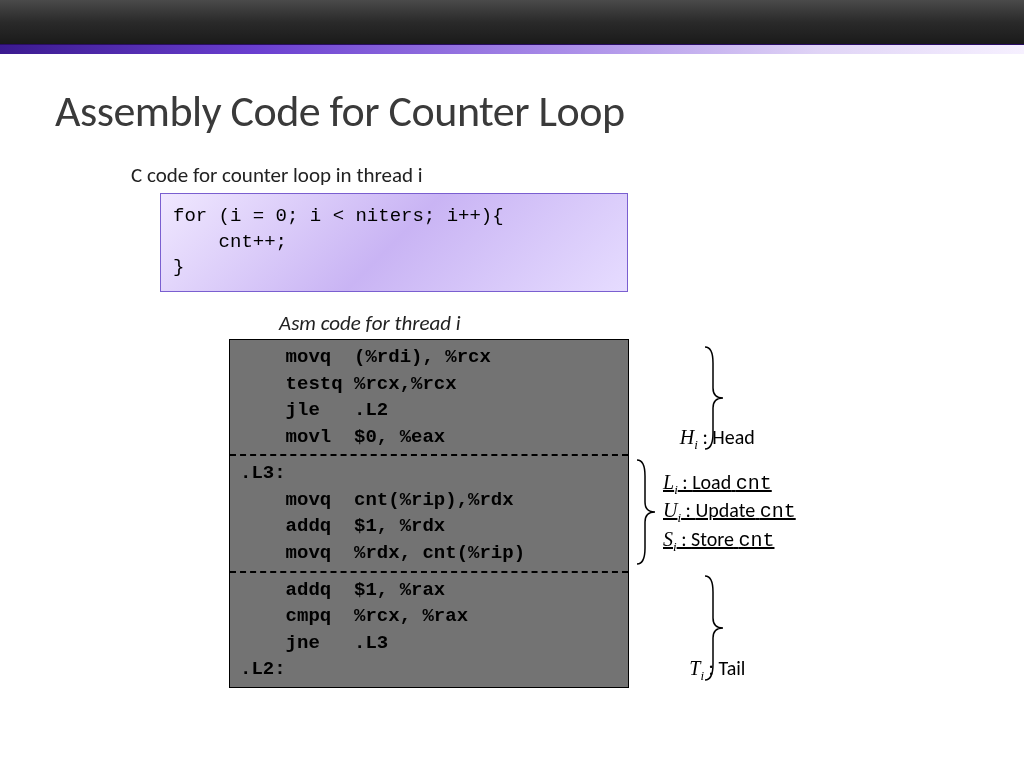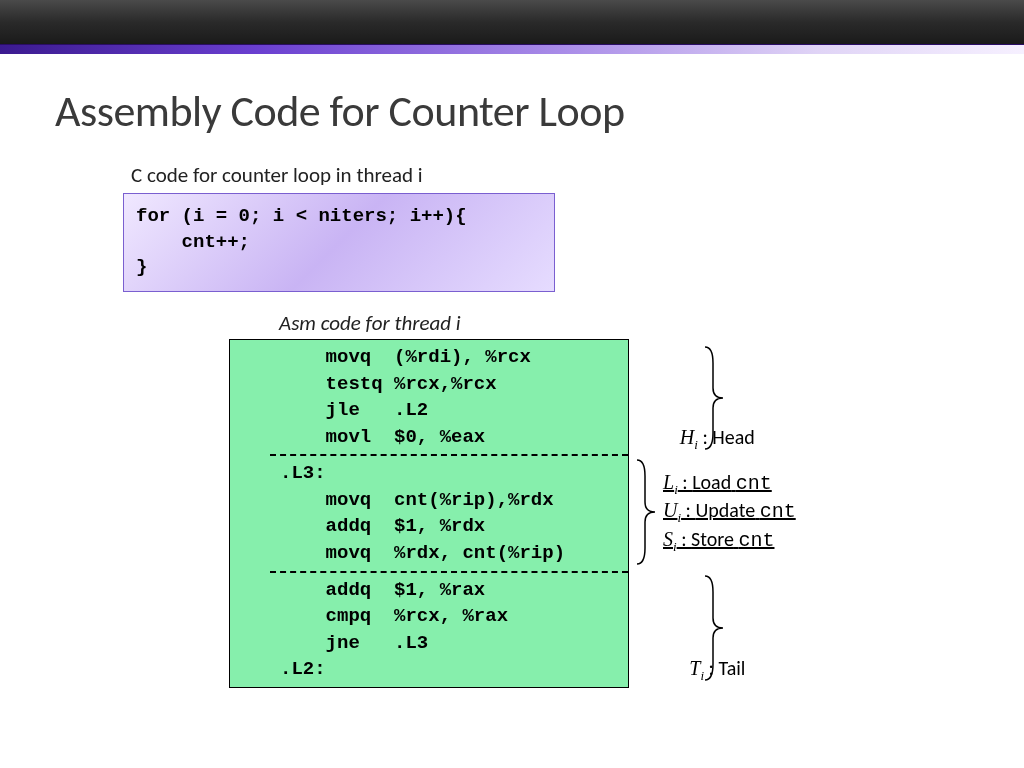--- a/index.html
+++ b/index.html
@@ -4,45 +4,44 @@
 <style>
   * { box-sizing: border-box; margin: 0; padding: 0; }
   html, body { width: 1024px; height: 768px; font-family: Calibri, Arial, sans-serif; background: #fff; overflow: hidden; }
   .topbar { height: 44px; background: linear-gradient(to bottom, #4a4a4a 0%, #2a2a2a 50%, #1a1a1a 100%); }
   .purplebar { height: 10px; background: linear-gradient(to right, #3b1a8f 0%, #6a3fd0 25%, #a98ce8 55%, #e0d4f6 80%, #f6f0ff 100%); border-top: 1px solid #2a0d66; }
   .slide { padding: 30px 50px 10px 55px; }
   .title { font-size: 44px; color: #3a3a3a; font-weight: 400; margin-bottom: 24px; letter-spacing: -0.5px; }
   .caption { font-size: 21px; color: #222; margin-bottom: 5px; }
   .c-caption { margin-left: 76px; }
   .c-box {
-    margin-left: 68px;
-    width: 432px;
+    margin-left: 105px;
+    width: 468px;
     border: 1px solid #7a5fd0;
     background: linear-gradient(135deg, #f0e8ff 0%, #c9b4f4 50%, #e6dcff 100%);
     padding: 10px 12px;
     font-family: "Courier New", monospace;
     font-size: 19px;
-    font-weight: bold;
+    font-weight: normal;
     color: #000;
     line-height: 1.35;
     white-space: pre;
     margin-bottom: 18px;
   }
   .asm-caption { margin-left: 224px; font-style: italic; font-size: 21px; margin-bottom: 3px; }
   .asm-wrap { display: flex; align-items: stretch; margin-left: 174px; }
   .asm-box {
     width: 400px;
-    background: #86efac;
+    background: #737373;
     border: 1px solid #000;
     font-family: "Courier New", monospace;
     font-size: 19px;
     font-weight: bold;
     color: #000;
     line-height: 1.4;
-    padding-left: 40px;
   }
   .asm-sec { padding: 4px 10px; white-space: pre; }
   .dashed { border-top: 2px dashed #000; }
   .annos { display: flex; flex-direction: column; justify-content: space-between; padding: 4px 0 4px 6px; }
   .anno-row { display: flex; align-items: center; }
   .brace-col { width: 24px; position: relative; }
   .brace-svg { position: absolute; left: 0; top: 0; }
   .anno-text { font-size: 20px; color: #000; white-space: nowrap; margin-left: 4px; }
   .anno-text em { font-style: italic; font-family: "Times New Roman", serif; }
   .anno-text .sub { font-style: italic; font-size: 13px; vertical-align: sub; font-family: "Times New Roman", serif; }

